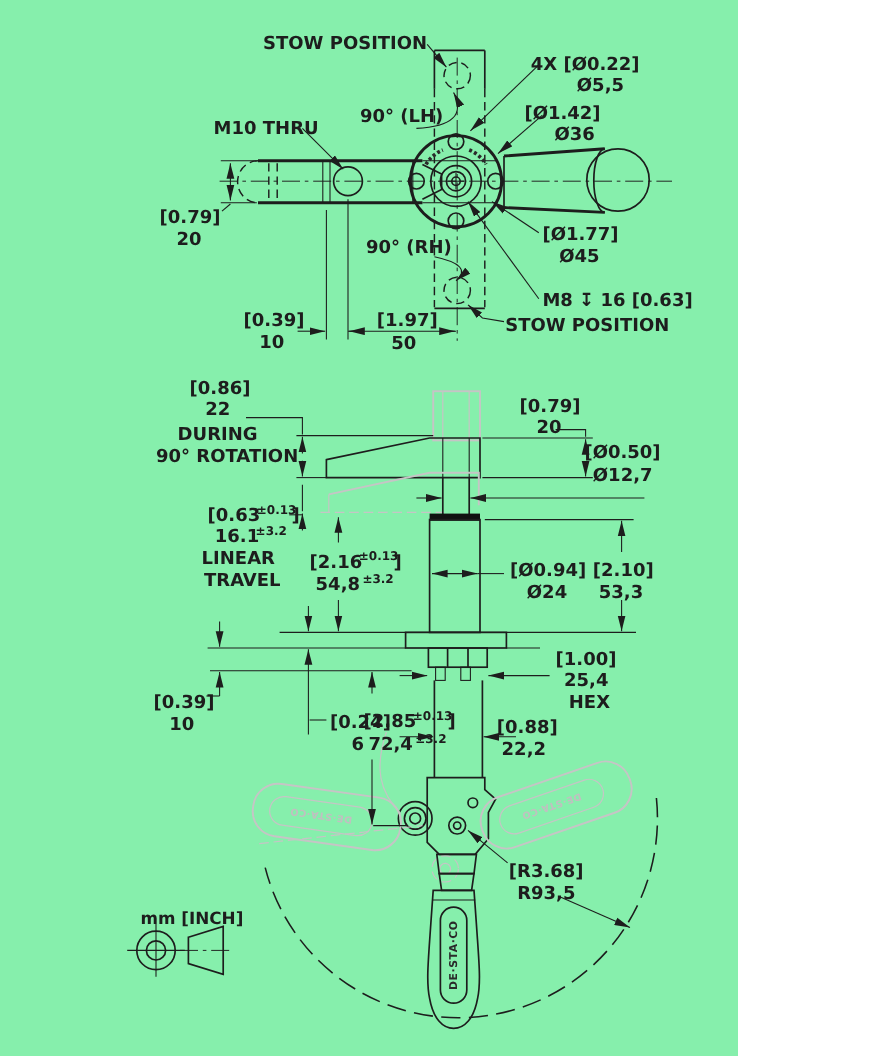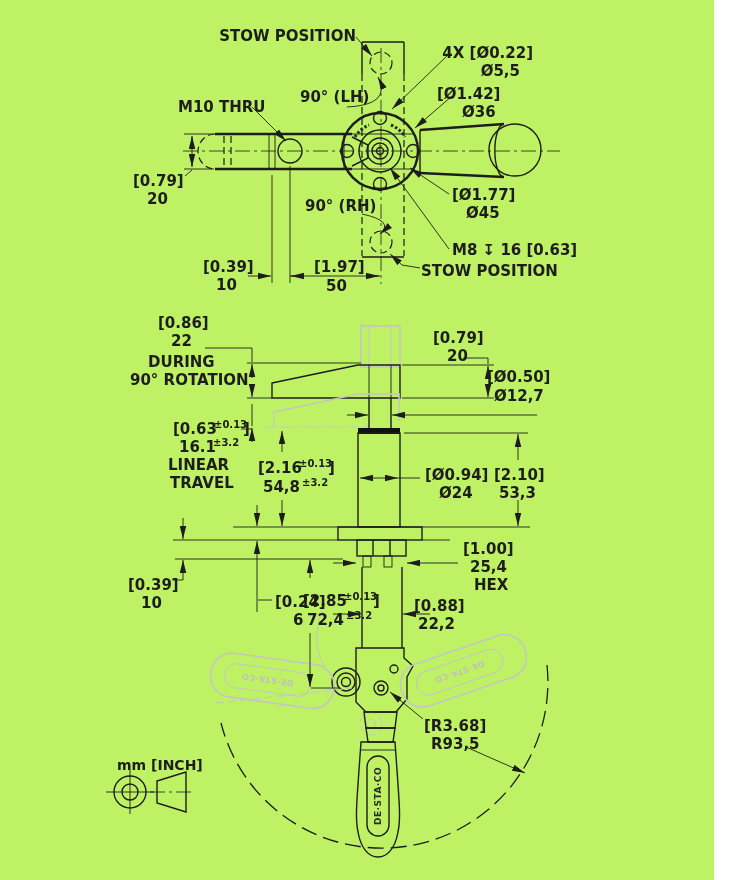--- a/index.html
+++ b/index.html
@@ -1,16 +1,16 @@
 <!DOCTYPE html>
 <html><head>
 <meta charset="utf-8">
 <style>
   html,body{margin:0;padding:0;background:#ffffff;}
-  #canvas{width:714px;height:880px;position:relative;background:#bef264;overflow:hidden;}
+  #canvas{width:615px;height:880px;position:relative;background:#86efac;overflow:hidden;}
   svg{display:block;}
   text{font-family:"DejaVu Sans","Liberation Sans",sans-serif;font-weight:bold;fill:#1d1d1d;font-size:15px;}
   .sup{font-size:10px;}
   .brand{font-size:9px;letter-spacing:.5px;fill:#2a2a2a;}
   .gbrand{font-size:8px;letter-spacing:.5px;fill:#c0c0c0;}
   .units{font-size:14px;}
   .ln{stroke:#1d1d1d;fill:none;stroke-width:1.4;}
   .thk{stroke:#1d1d1d;fill:none;stroke-width:2.4;}
   .thin{stroke:#1d1d1d;fill:none;stroke-width:.9;}
   .dim{stroke:#1d1d1d;fill:none;stroke-width:.9;}

